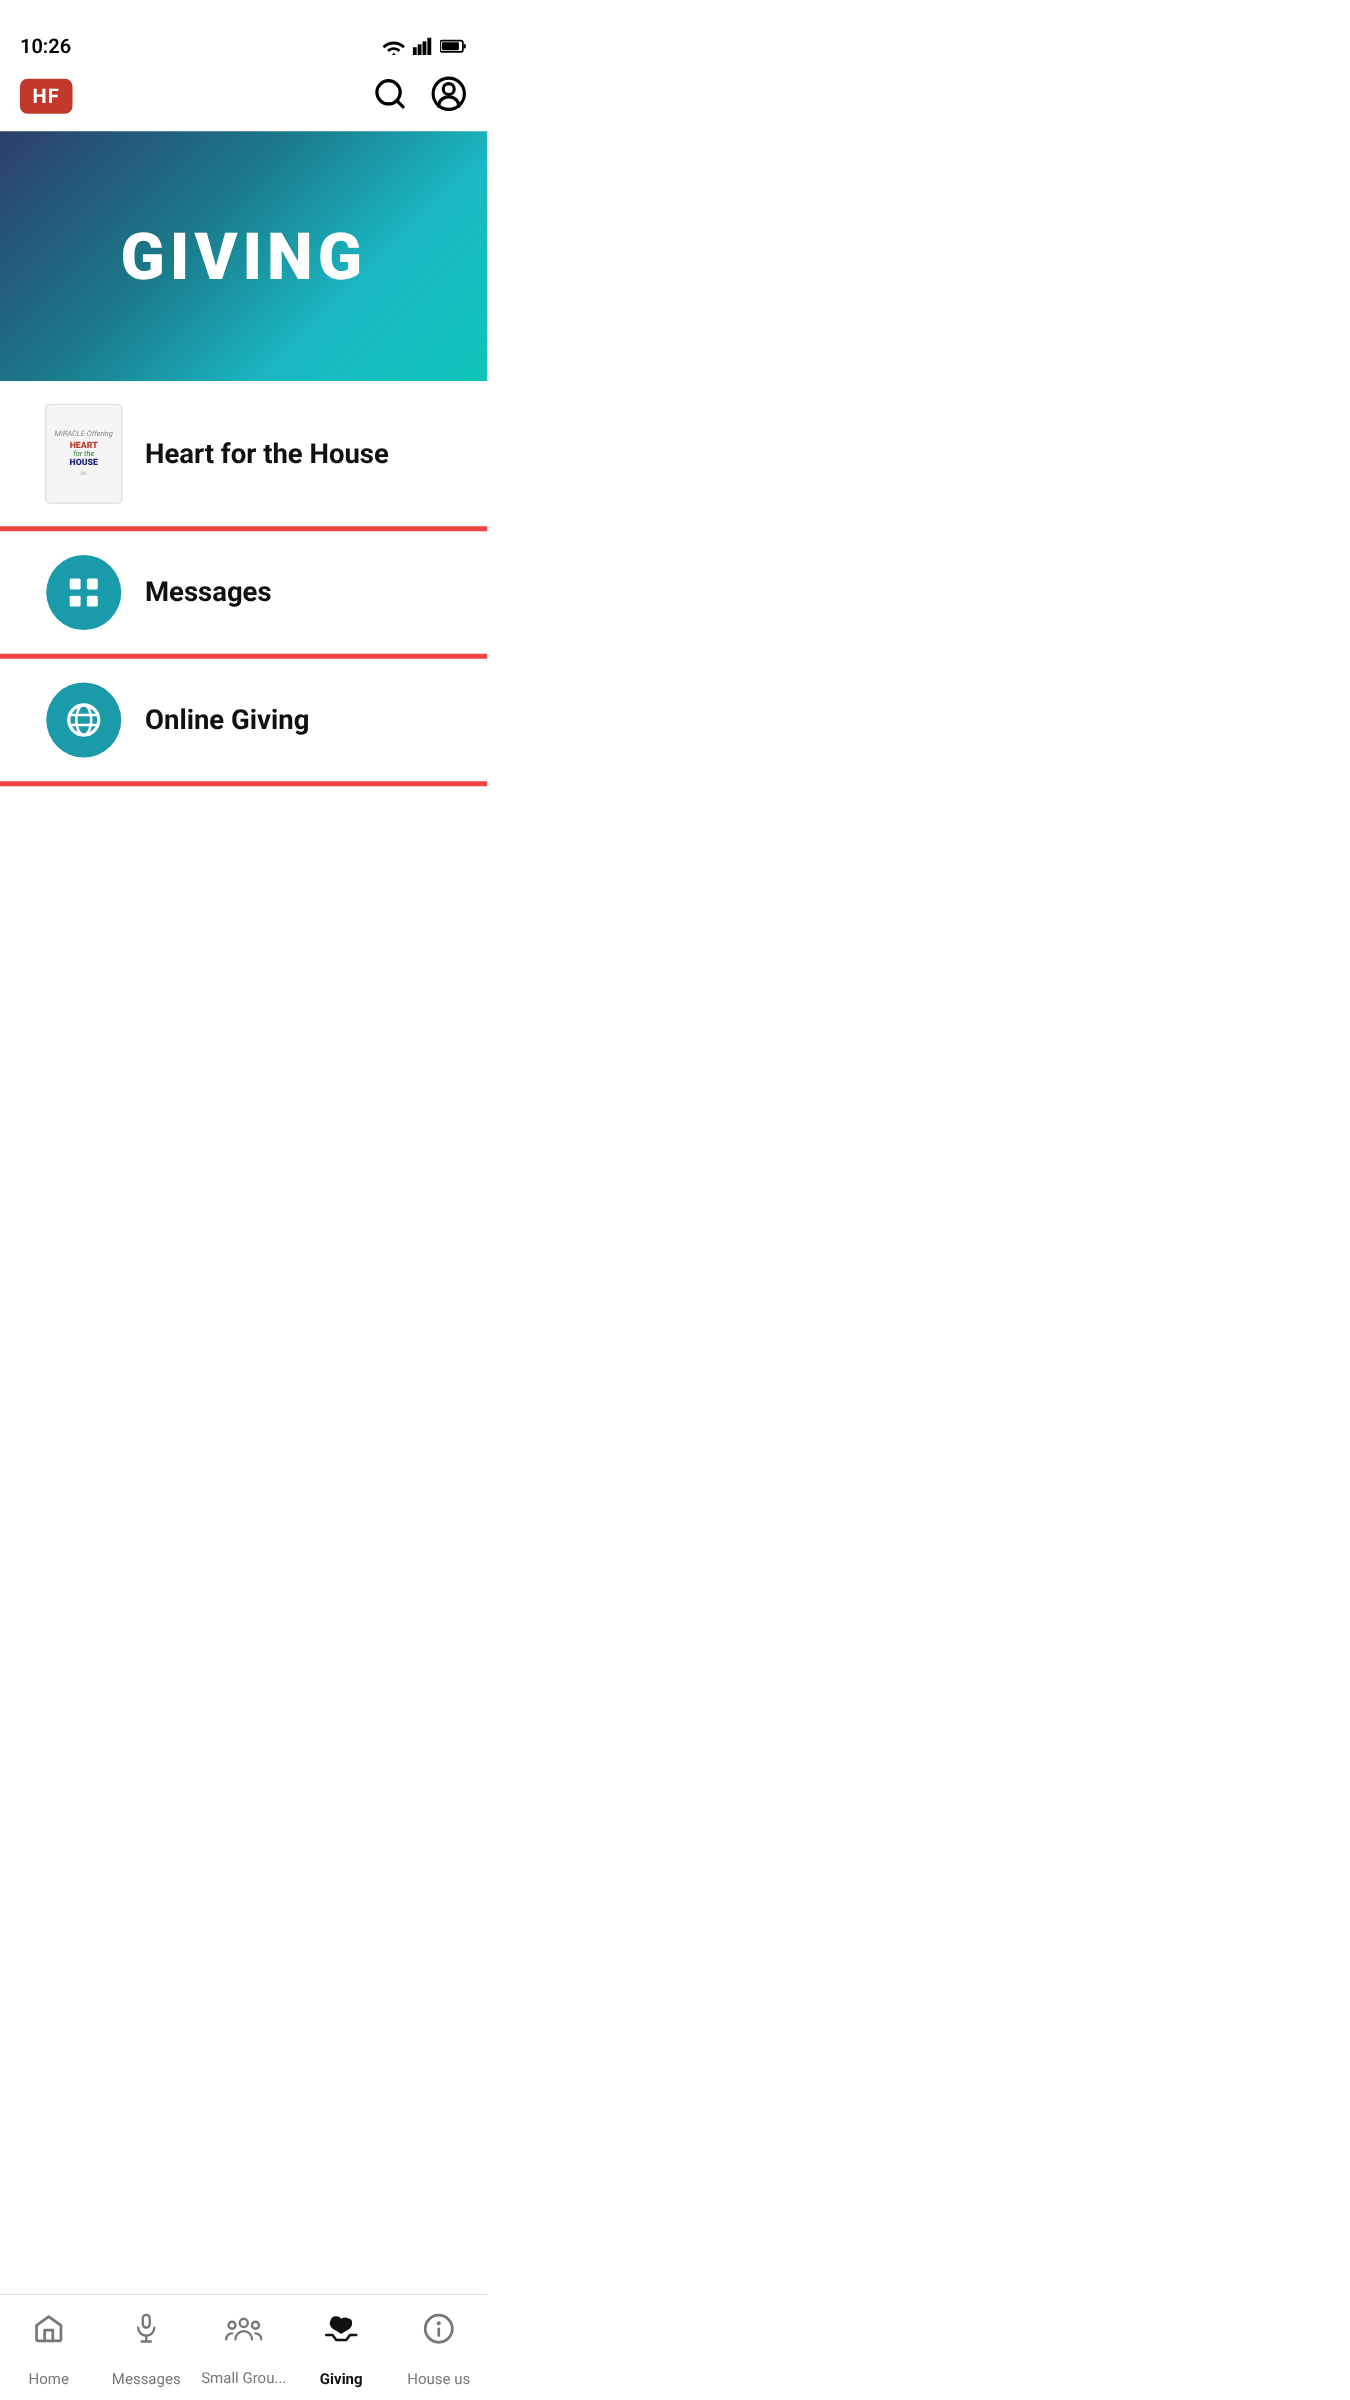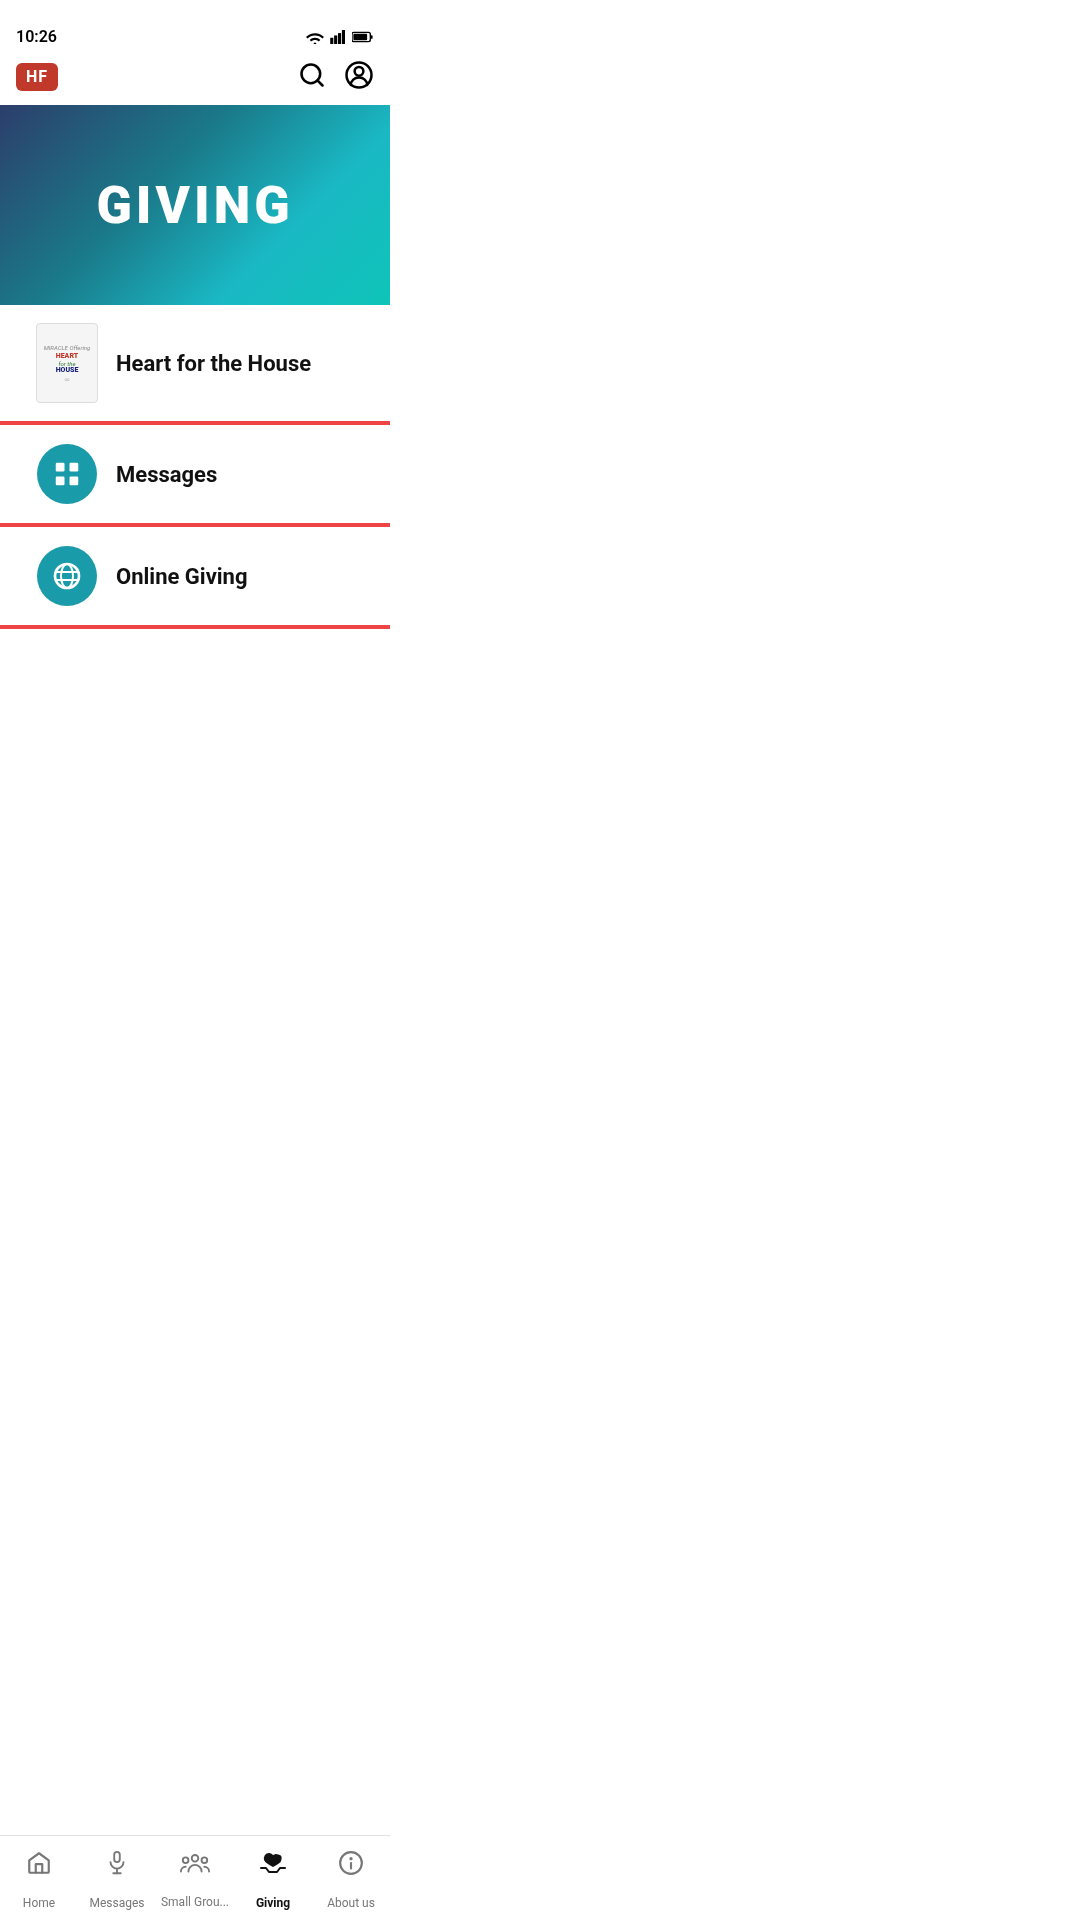--- a/index.html
+++ b/index.html
@@ -360,18 +360,18 @@
       </svg>
       <span class="nav-item-label">Giving</span>
     </div>
 
     <div class="nav-item">
       <svg width="26" height="26" viewBox="0 0 24 24" fill="none" stroke="#777" stroke-width="2" stroke-linecap="round" stroke-linejoin="round">
         <circle cx="12" cy="12" r="10"></circle>
         <line x1="12" y1="8" x2="12" y2="8" stroke-width="3" stroke-linecap="round"></line>
         <line x1="12" y1="12" x2="12" y2="17"></line>
       </svg>
-      <span class="nav-item-label">About us</span>
+      <span class="nav-item-label">House us</span>
     </div>
 
   </div>
 
 </div>
 
 </body></html>

